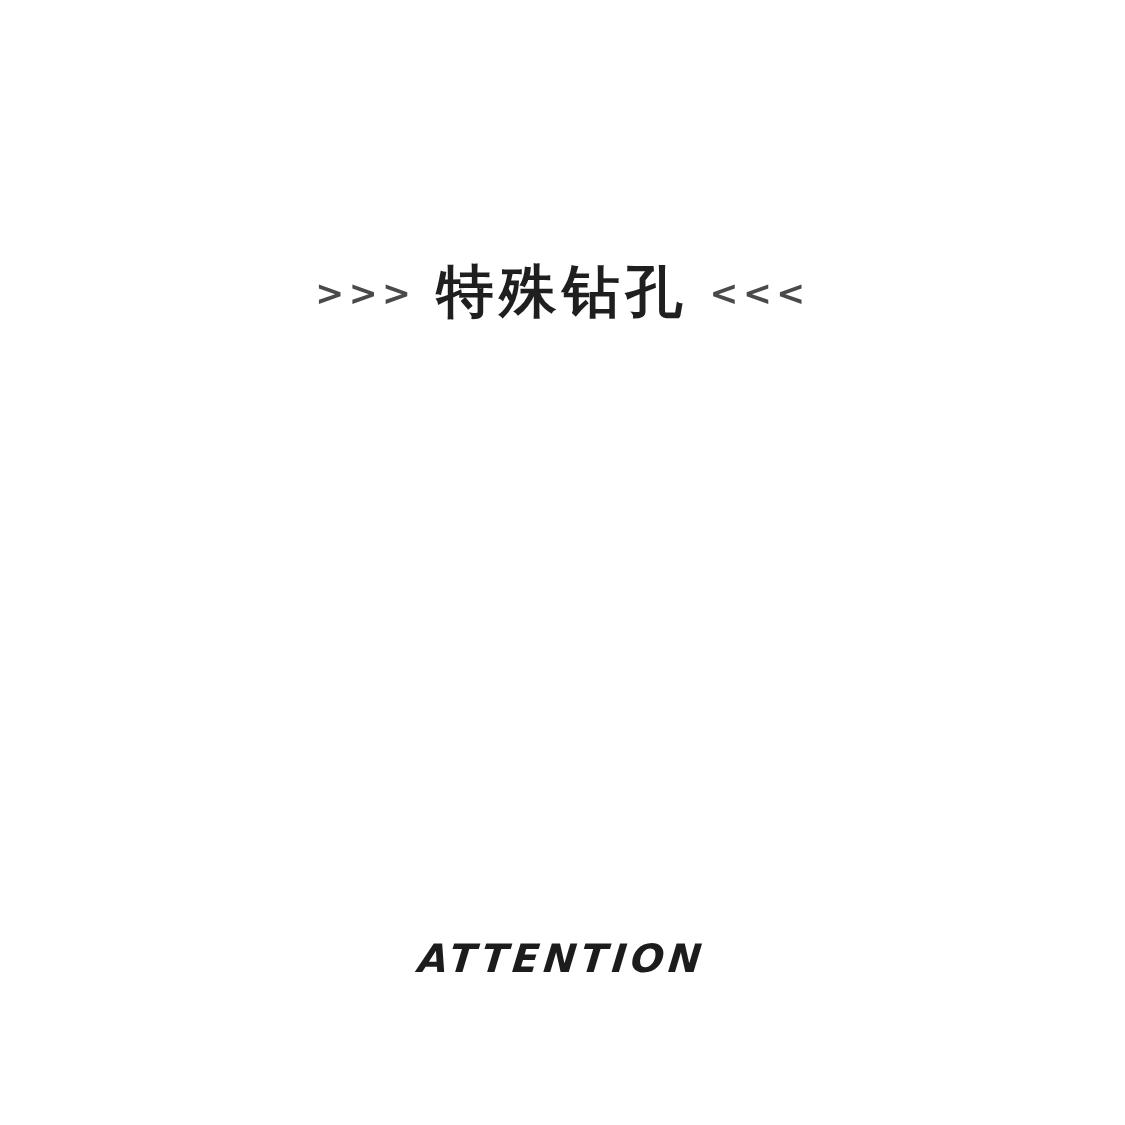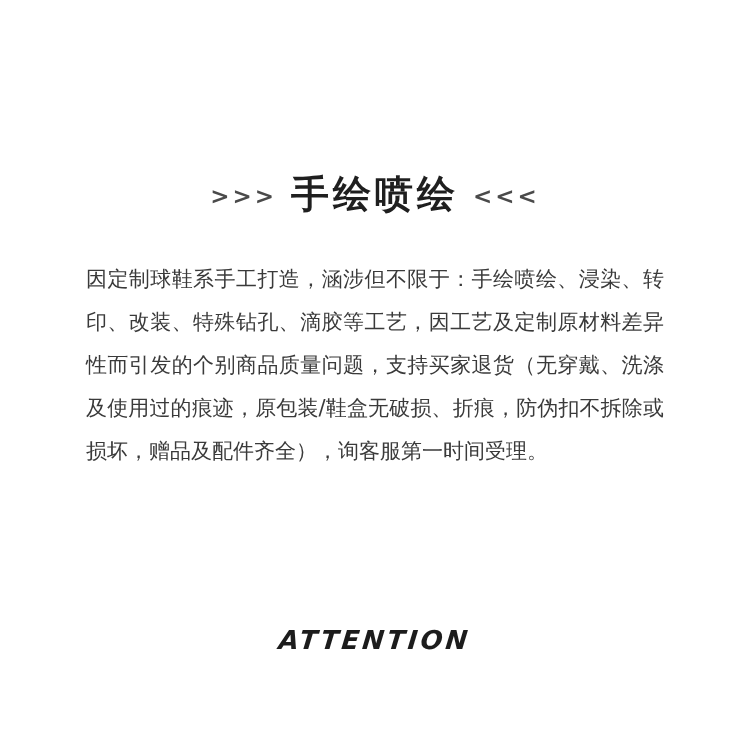--- a/index.html
+++ b/index.html
@@ -90,23 +90,22 @@
     transform: skewX(-6deg);
   }
 </style>
 </head>
 <body>
 
 <div class="page">
 
   <div class="heading">
     <span class="chev left">&gt;&gt;&gt;</span>
-    <span class="heading-title">手绘喷绘</span>
+    <span class="heading-title">特殊钻孔</span>
     <span class="chev right">&lt;&lt;&lt;</span>
   </div>
 
-  <div class="body-text">因定制球鞋系手工打造，涵涉但不限于：手绘喷绘、浸染、转印、改装、特殊钻孔、滴胶等工艺，因工艺及定制原材料差异性而引发的个别商品质量问题，支持买家退货（无穿戴、洗涤及使用过的痕迹，原包装/鞋盒无破损、折痕，防伪扣不拆除或损坏，赠品及配件齐全），询客服第一时间受理。</div>
 
   <div class="footer">
     <span class="footer-word">ATTENTION</span>
   </div>
 
 </div>
 
 </body></html>

